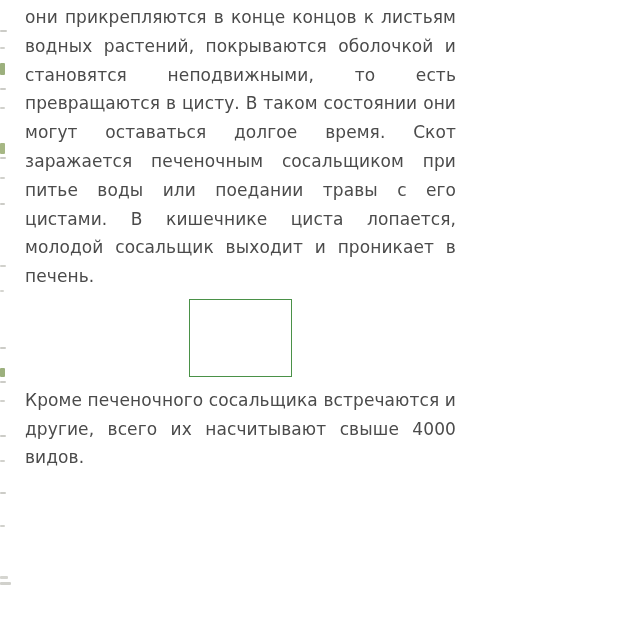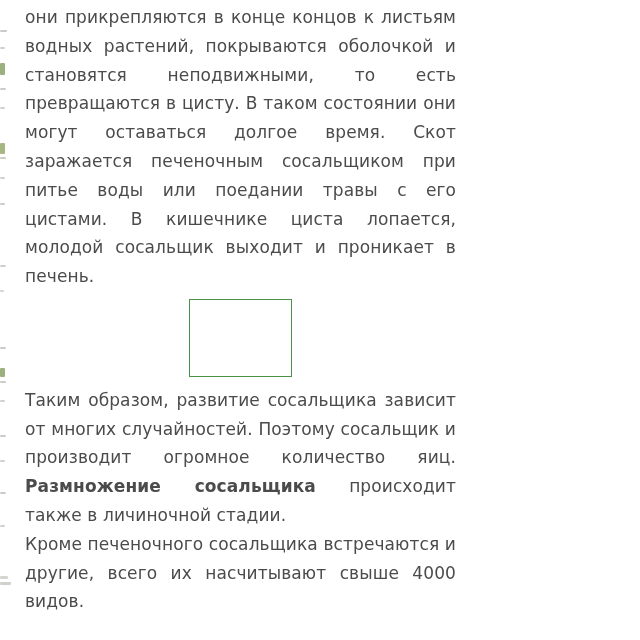--- a/index.html
+++ b/index.html
@@ -98,19 +98,18 @@
 
   <div class="content">
 
     <p class="para">они прикрепляются в конце концов к листьям водных растений, покрываются оболочкой и становятся неподвижными, то есть превращаются в цисту. В таком состоянии они могут оставаться долгое время. Скот заражается печеночным сосальщиком при питье воды или поедании травы с его цистами. В кишечнике циста лопается, молодой сосальщик выходит и проникает в печень.</p>
 
     <div class="figure-wrap">
       <span class="figure-placeholder"></span>
     </div>
 
 
-    <p class="para"><span>Таким образом, развитие сосальщика зависит от многих случайностей. Поэтому сосальщик и производит огромное количество яиц. </span><span class="bold">Размножение сосальщика</span><span> происходит также в личиночной стадии.</span></p>
 
     <p class="para">Кроме печеночного сосальщика встречаются и другие, всего их насчитывают свыше 4000 видов.</p>
 
   </div>
 
 </div>
 
 </body></html>

